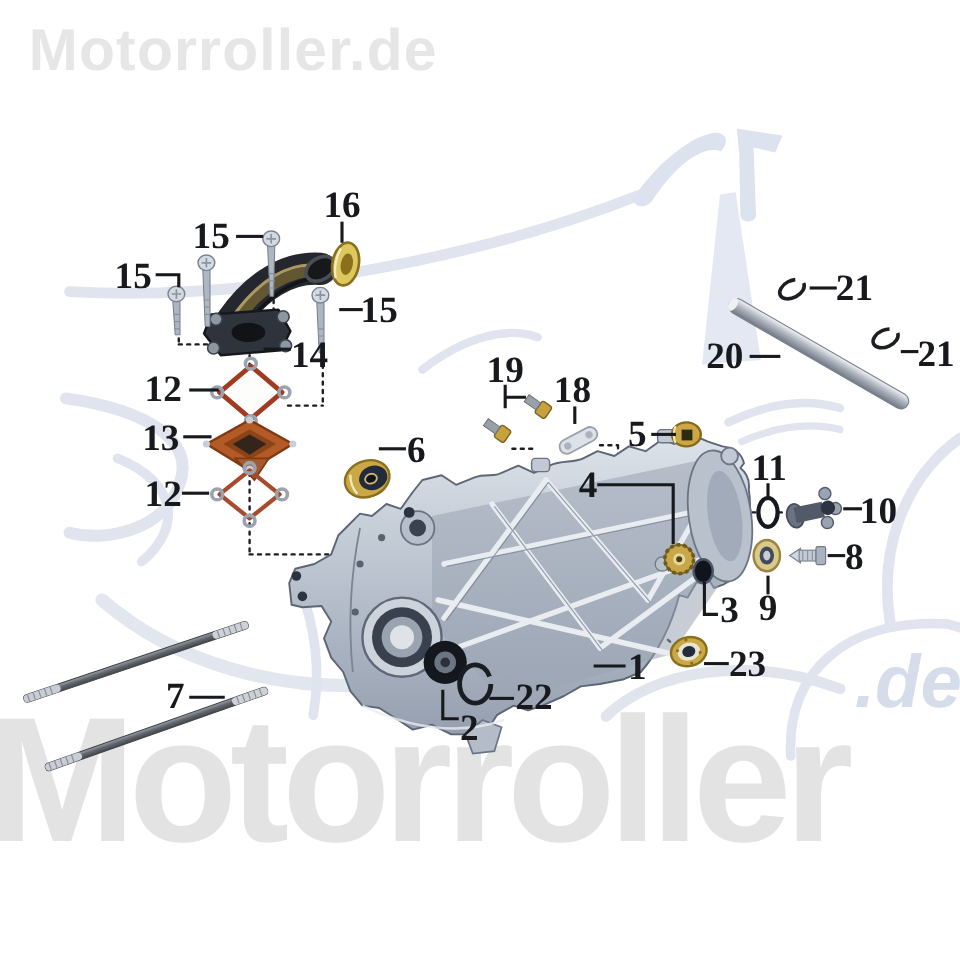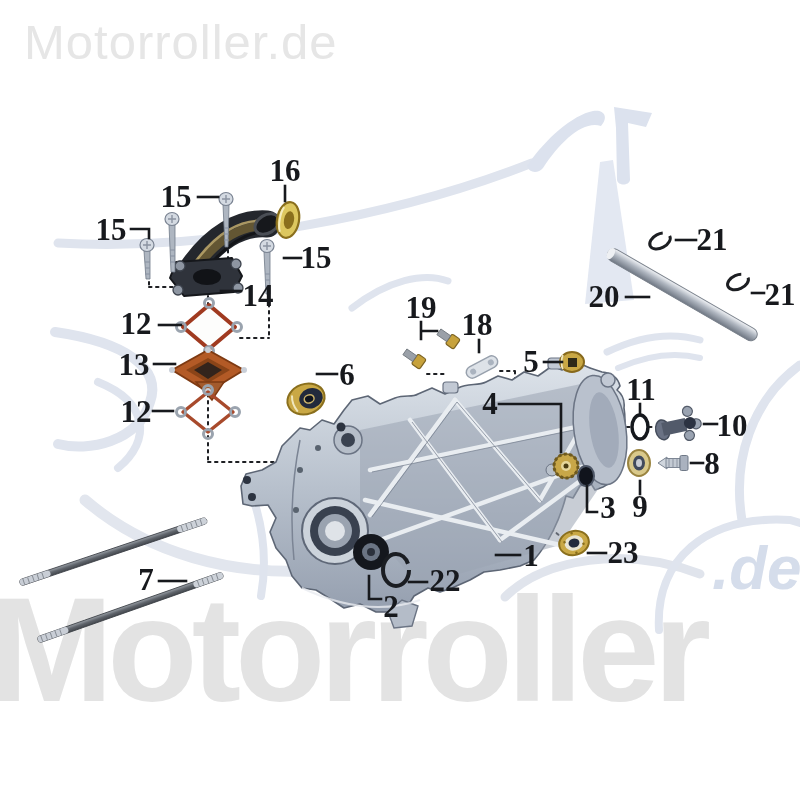--- a/index.html
+++ b/index.html
@@ -1,19 +1,19 @@
 <!DOCTYPE html>
 <html><head>
 <meta charset="utf-8">
 <style>
   html,body{margin:0;padding:0;}
   body{width:800px;height:800px;background:#ffffff;overflow:hidden;
        font-family:"Liberation Sans", sans-serif;position:relative;}
   .stage{position:absolute;inset:0;width:800px;height:800px;}
-  .logo{position:absolute;left:24px;top:14px;font-size:49px;font-weight:400;
+  .logo{position:absolute;left:24px;top:14px;font-size:49px;font-weight:700;
         letter-spacing:1px;color:#e6e6e6;user-select:none;}
   svg text.callout{font-family:"Liberation Serif", serif;font-weight:bold;
         font-size:31px;fill:#17191d;}
   svg text.wm-big{font-family:"Liberation Sans", sans-serif;font-weight:bold;
         fill:#e3e3e3;letter-spacing:-6px;}
   svg text.wm-de{font-family:"Liberation Sans", sans-serif;font-weight:bold;
         font-style:italic;fill:#d5ddeb;}
 </style>
 </head>
 <body>

